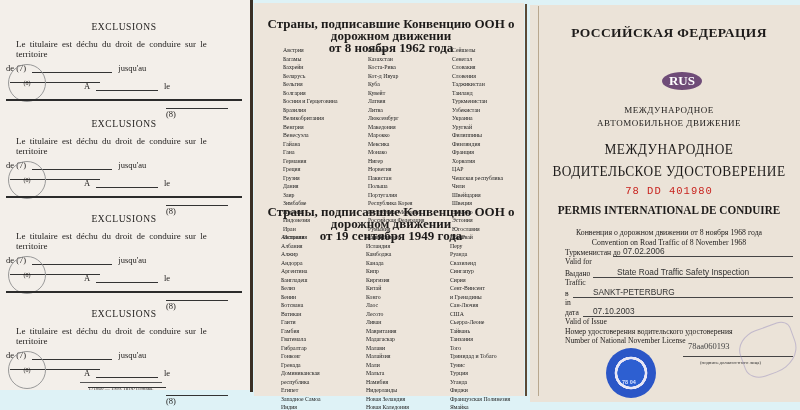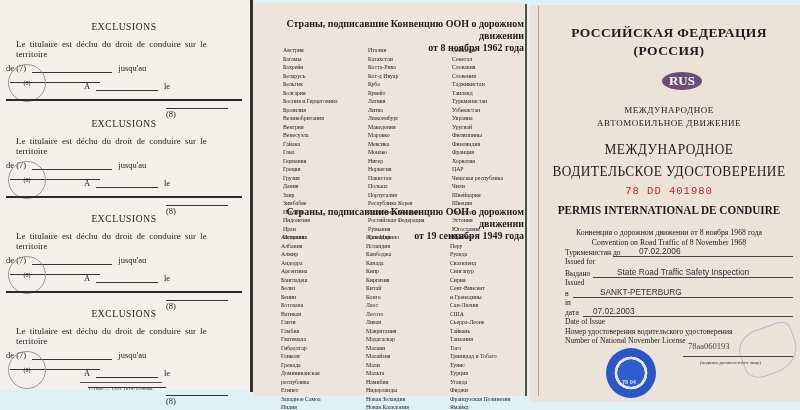--- a/index.html
+++ b/index.html
@@ -18,21 +18,21 @@
   .excl-title { text-align:center; font-size:9.5px; letter-spacing:0.6px; margin:2px; }
   .excl-line1 { font-size:9px; margin-top:7px; padding-left:10px; word-spacing:2px; }
   .row { position:relative; height:18px; font-size:8.5px; }
   .blank { display:inline-block; border-bottom:1px solid #333; height:9px; vertical-align:bottom; }
   .circle { position:absolute; left:2px; top:20px; width:36px; height:36px; border:1px solid #999; border-radius:50%;
             font-size:6px; text-align:center; line-height:36px; }
   .sep { position:absolute; left:6px; width:236px; height:2px; background:#2b2b2b; }
   .printinfo { position:absolute; left:80px; top:382px; font-size:5px; color:#333; border-top:1px solid #555; padding-top:3px; width:82px; text-align:center;}
 
   
-  .mid-head { position:absolute; left:258px; width:266px; text-align:right; font-weight:bold; font-size:10px; line-height:12px; }
+  .mid-head { position:absolute; left:258px; width:266px; text-align:center; font-weight:bold; font-size:13px; line-height:12px; }
   .clist { position:absolute; font-size:5.8px; line-height:8.5px; color:#222; }
   .clist div { white-space:nowrap; }
 
   
   .r-center { position:absolute; left:538px; width:262px; text-align:center; }
   .rf-title { top:24px; font-size:13.5px; font-weight:bold; letter-spacing:0.4px; line-height:18px; }
   .rus-badge { position:absolute; left:662px; top:72px; width:40px; height:18px; border-radius:50%;
                background:#6f4c78; color:#fff; font-weight:bold; font-size:13px; text-align:center; line-height:18px; }
   .small-caps { top:104px; font-size:9px; letter-spacing:0.5px; line-height:13px; }
   .big-title { top:138px; font-family:"Liberation Serif", serif; font-size:14.5px; letter-spacing:0.5px; line-height:22px; transform:scaleX(0.92); }
@@ -300,60 +300,59 @@
     <div>Тунис</div>
     <div>Турция</div>
     <div>Уганда</div>
     <div>Фиджи</div>
     <div>Французская Полинезия</div>
     <div>Ямайка</div>
   </div>
 
 <div class="r-center rf-title">
   <div>РОССИЙСКАЯ ФЕДЕРАЦИЯ</div>
-  <div>(РОССИЯ)</div>
 </div>
 <div class="rus-badge">RUS</div>
 <div class="r-center small-caps">
   <div>МЕЖДУНАРОДНОЕ</div>
   <div>АВТОМОБИЛЬНОЕ ДВИЖЕНИЕ</div>
 </div>
 <div class="r-center big-title">
   <div>МЕЖДУНАРОДНОЕ</div>
   <div>ВОДИТЕЛЬСКОЕ УДОСТОВЕРЕНИЕ</div>
 </div>
 <div class="r-center serial">78  DD  401980</div>
 <div class="r-center permis">PERMIS INTERNATIONAL DE CONDUIRE</div>
 <div class="r-center conv">
   <div>Конвенция о дорожном движении от 8 ноября 1968 года</div>
   <div>Convention on Road Traffic of 8 November 1968</div>
 </div>
 
 <div class="field" style="top:249px;">
   <div>Туркменистан до</div>
-  <div>Issued for</div>
-  <span class="val" style="left:74px;">07.02.2006</span>
+  <div>Valid for</div>
+  <span class="val" style="left:58px;">07.02.2006</span>
   <span class="uline" style="left:48px;"></span>
 </div>
 <div class="field" style="top:270px;">
   <div>Выдано</div>
-  <div>Issued</div>
+  <div>Traffic</div>
   <span class="val" style="left:52px;">State Road Traffic Safety Inspection</span>
   <span class="uline" style="left:28px;"></span>
 </div>
 <div class="field" style="top:290px;">
   <div>в</div>
   <div>in</div>
-  <span class="val" style="left:35px;">SANKT-PETERBURG</span>
+  <span class="val" style="left:28px;">SANKT-PETERBURG</span>
   <span class="uline" style="left:8px;"></span>
 </div>
 <div class="field" style="top:309px;">
   <div>дата</div>
-  <div>Date of Issue</div>
-  <span class="val" style="left:28px;">07.02.2003</span>
+  <div>Valid of Issue</div>
+  <span class="val" style="left:28px;">07.10.2003</span>
   <span class="uline" style="left:18px;"></span>
 </div>
 <div class="field" style="top:328px;">
   <div>Номер удостоверения водительского удостоверения</div>
   <div>Number of National November License</div>
 </div>
 <div class="license-num">78aa060193</div>
 <div class="sig-line"></div>
 <div class="sig-label">(подпись должностного лица)</div>
 <div class="sig-scribble"></div>

